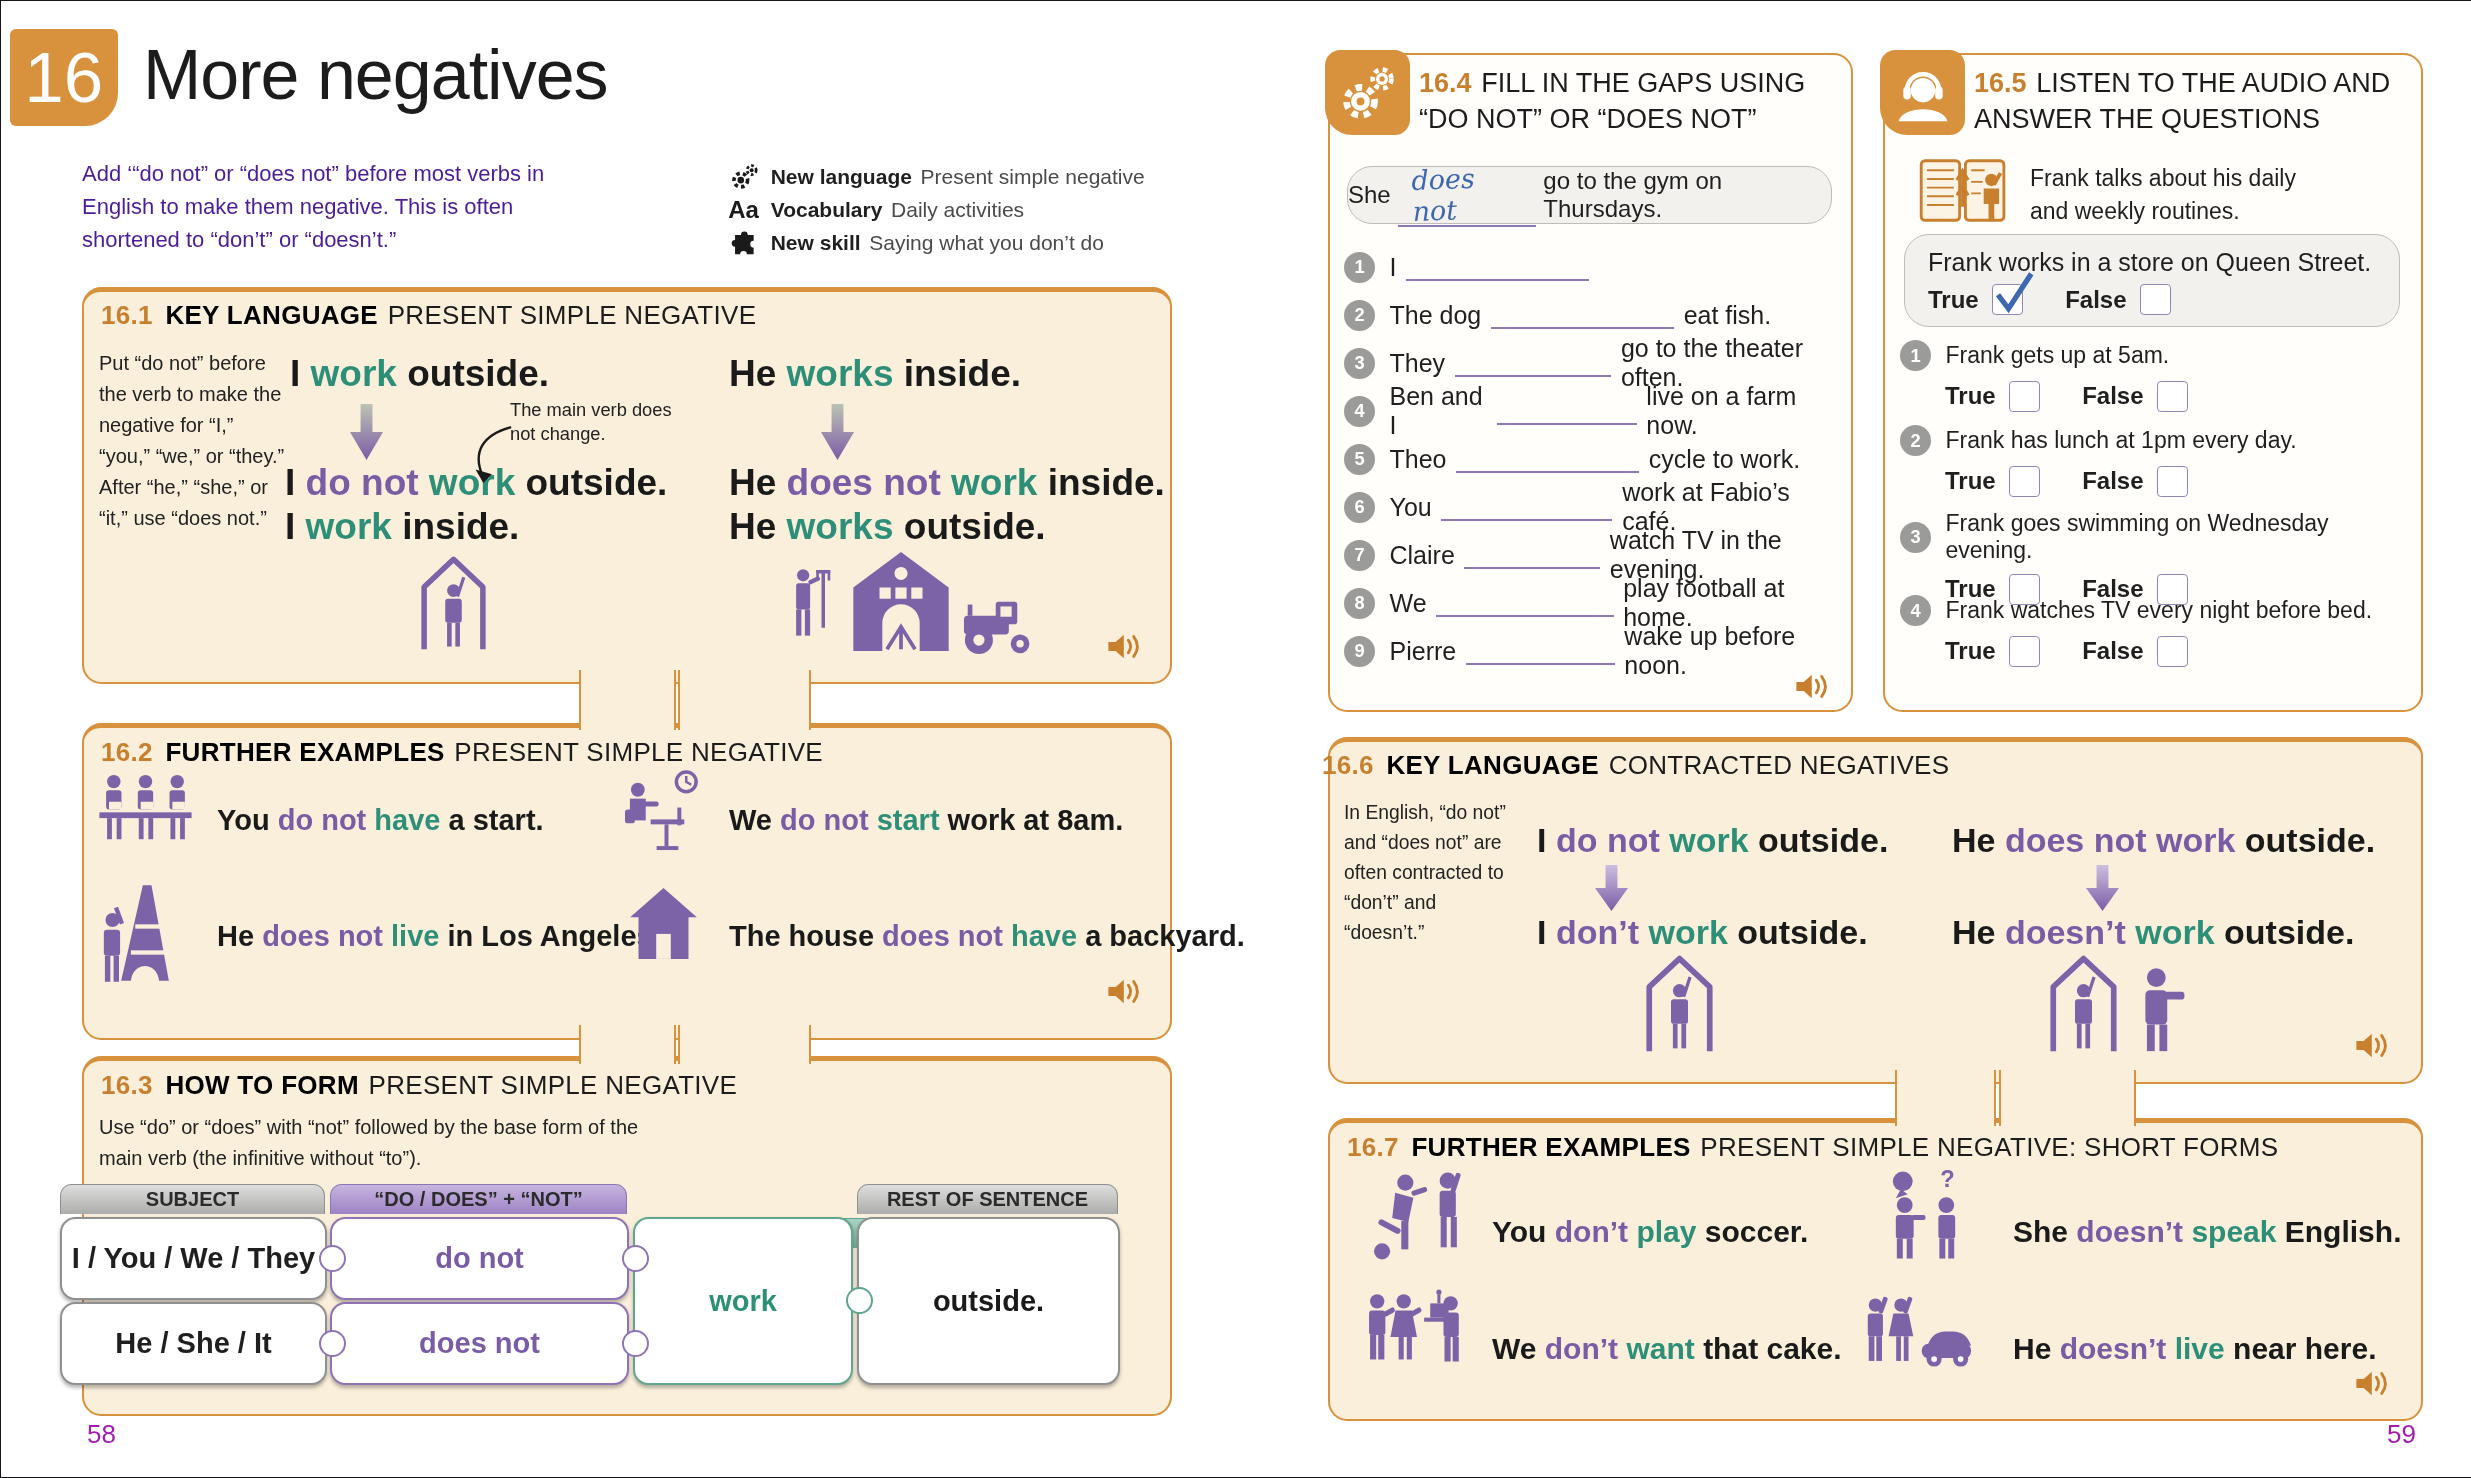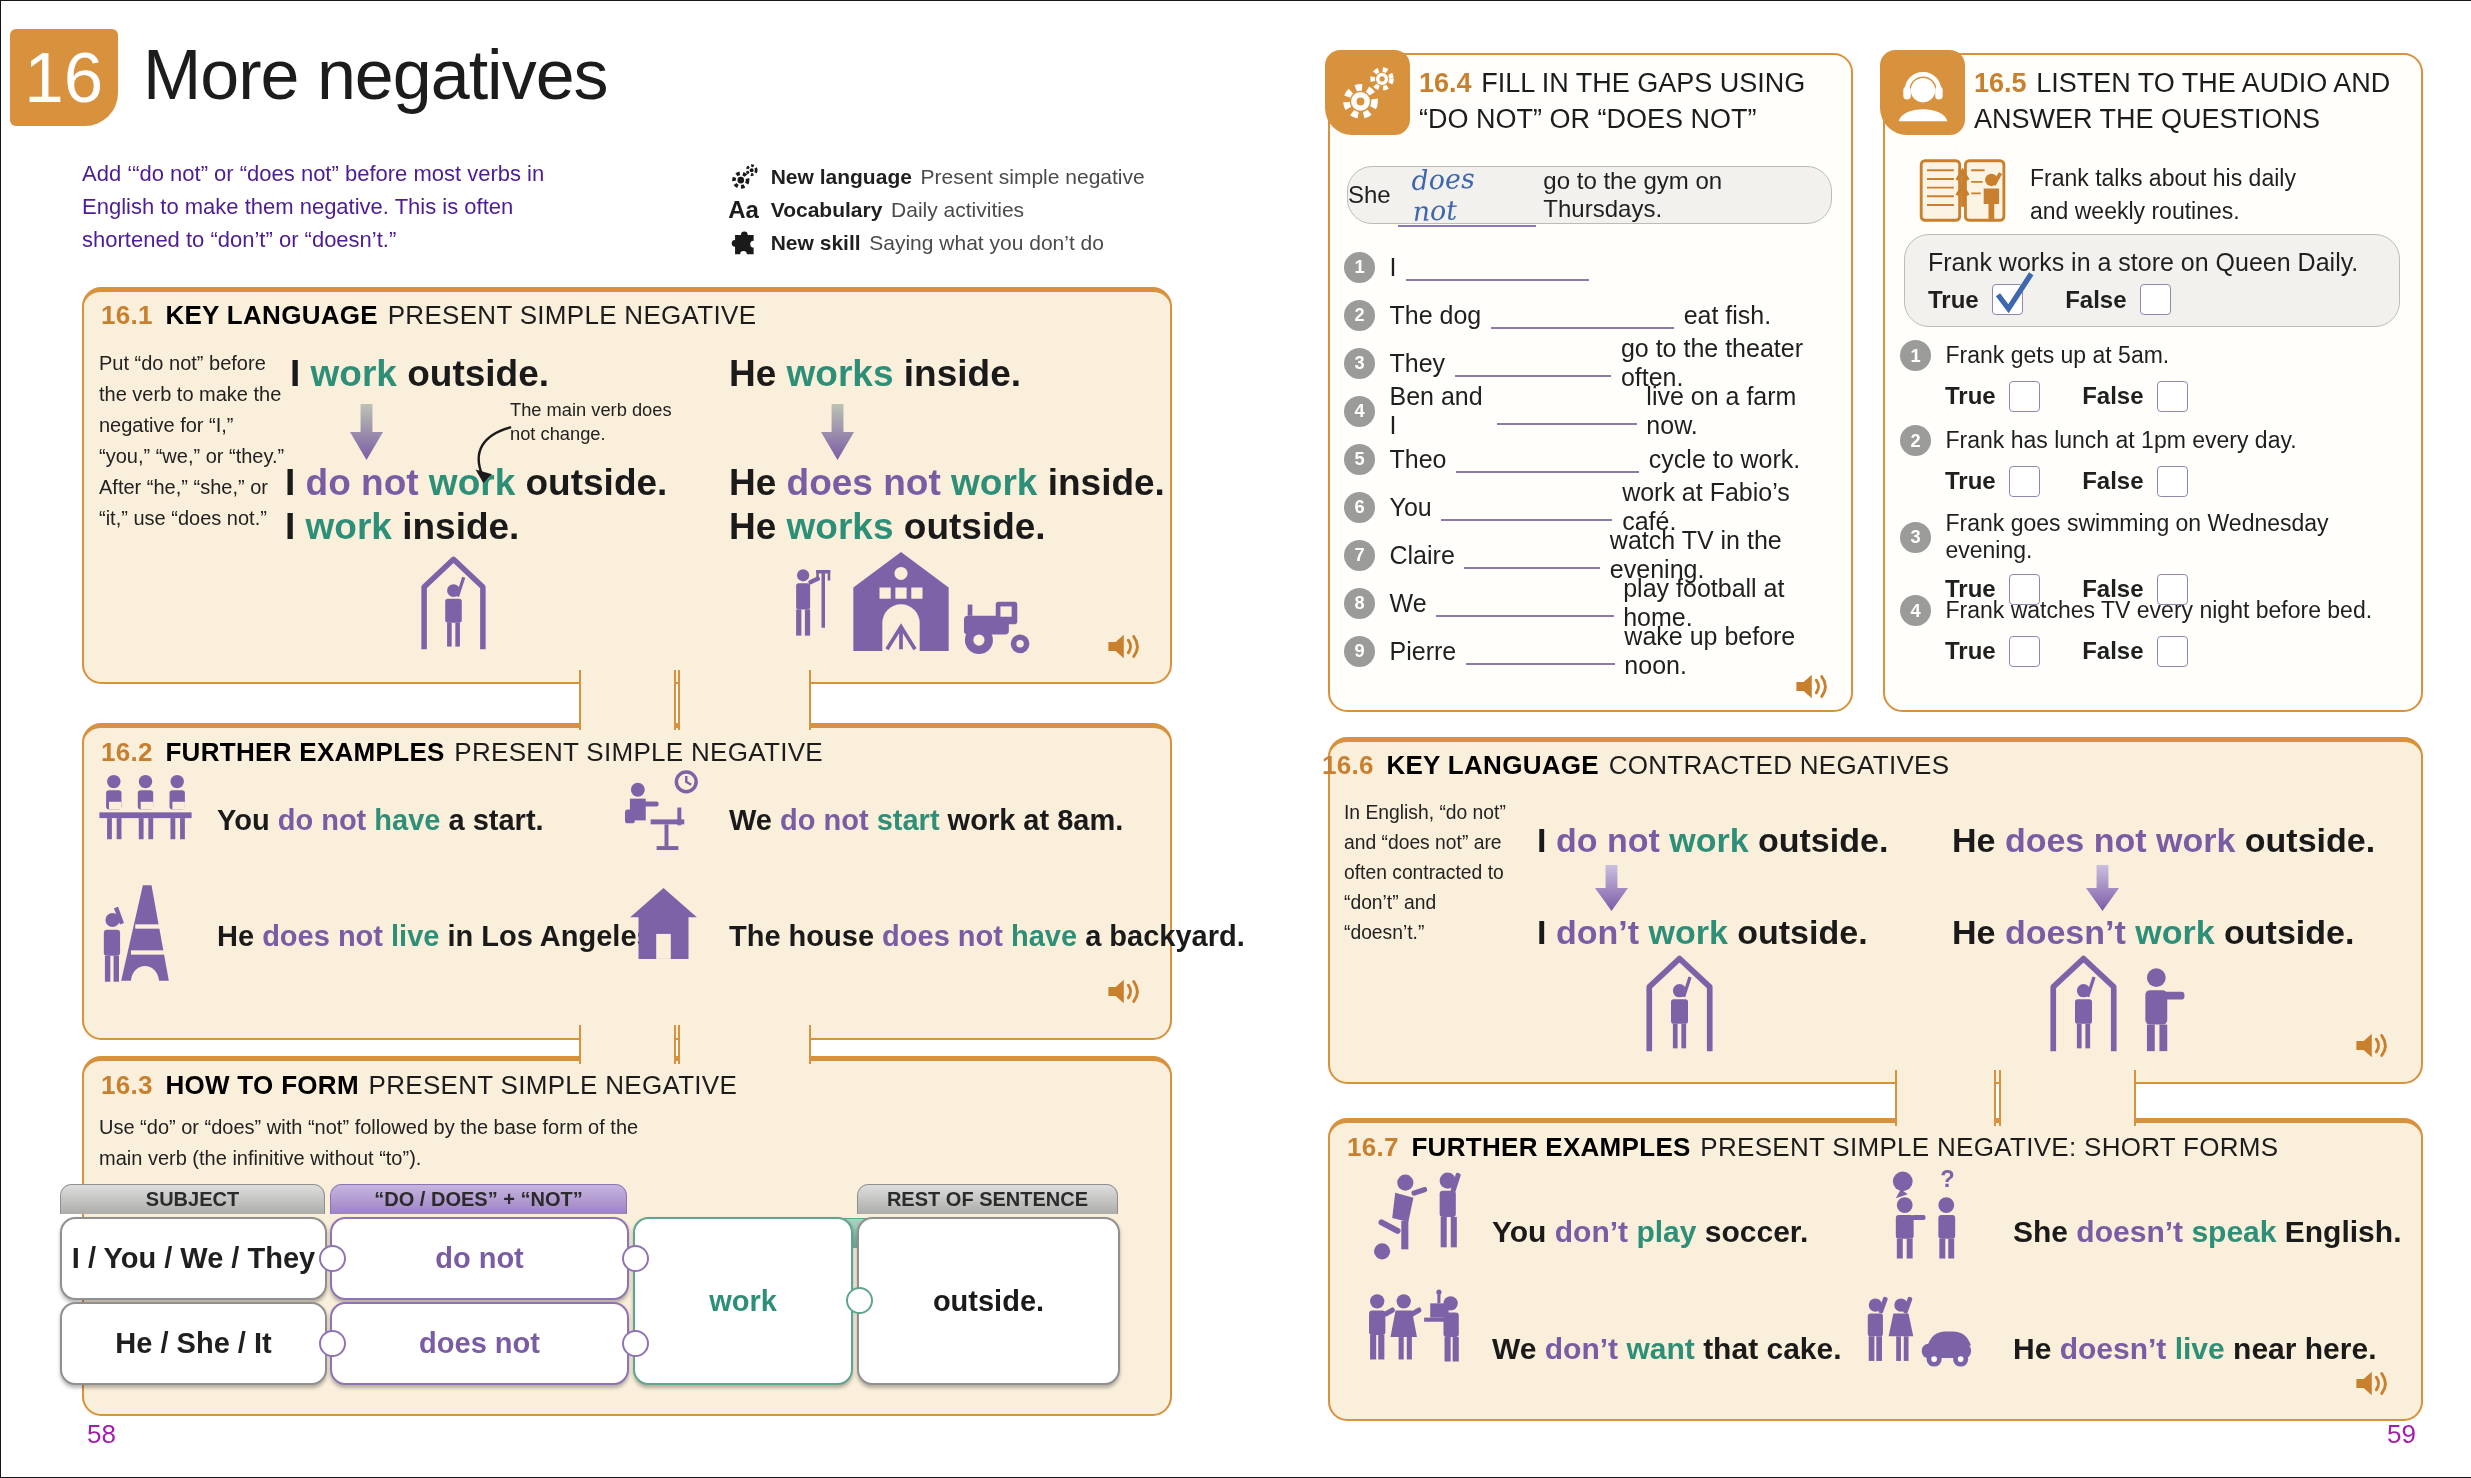--- a/index.html
+++ b/index.html
@@ -505,21 +505,21 @@
     </svg>
 </div>
 <div class="abs ex-title" style="left:1974px;top:66px;width:430px;">
   <span class="num">16.5</span><span>LISTEN TO THE AUDIO AND ANSWER THE QUESTIONS</span>
 </div>
 <svg class="abs icon" style="left:1917px;top:153px;" width="93" height="75" viewBox="0 0 96 78">
     <use href="#sym-book"></use>
   </svg>
 <div class="abs" style="left:2030px;top:162px;width:270px;font-size:23px;line-height:1.45;">Frank talks about his daily and weekly routines.</div>
 <div class="abs graybox" style="left:1904px;top:234px;width:494px;height:91px;padding:0;">
-  <div style="margin:12.6px 0 0 23px;font-size:25px;">Frank works in a store on Queen Daily.</div>
+  <div style="margin:12.6px 0 0 23px;font-size:25px;">Frank works in a store on Queen Street.</div>
   <div class="tf" style="margin:7.7px 0 0 23px;">
     <span class="lbl">True</span>
     <span class="cb">
       <svg viewBox="0 0 24 24">
           <path d="M4 13 l6 8 L23 1" stroke="#3E67B0" stroke-width="3" fill="none"></path>
         </svg>
     </span>
     <span class="lbl">False</span>
     <span class="cb"></span>
   </div>

